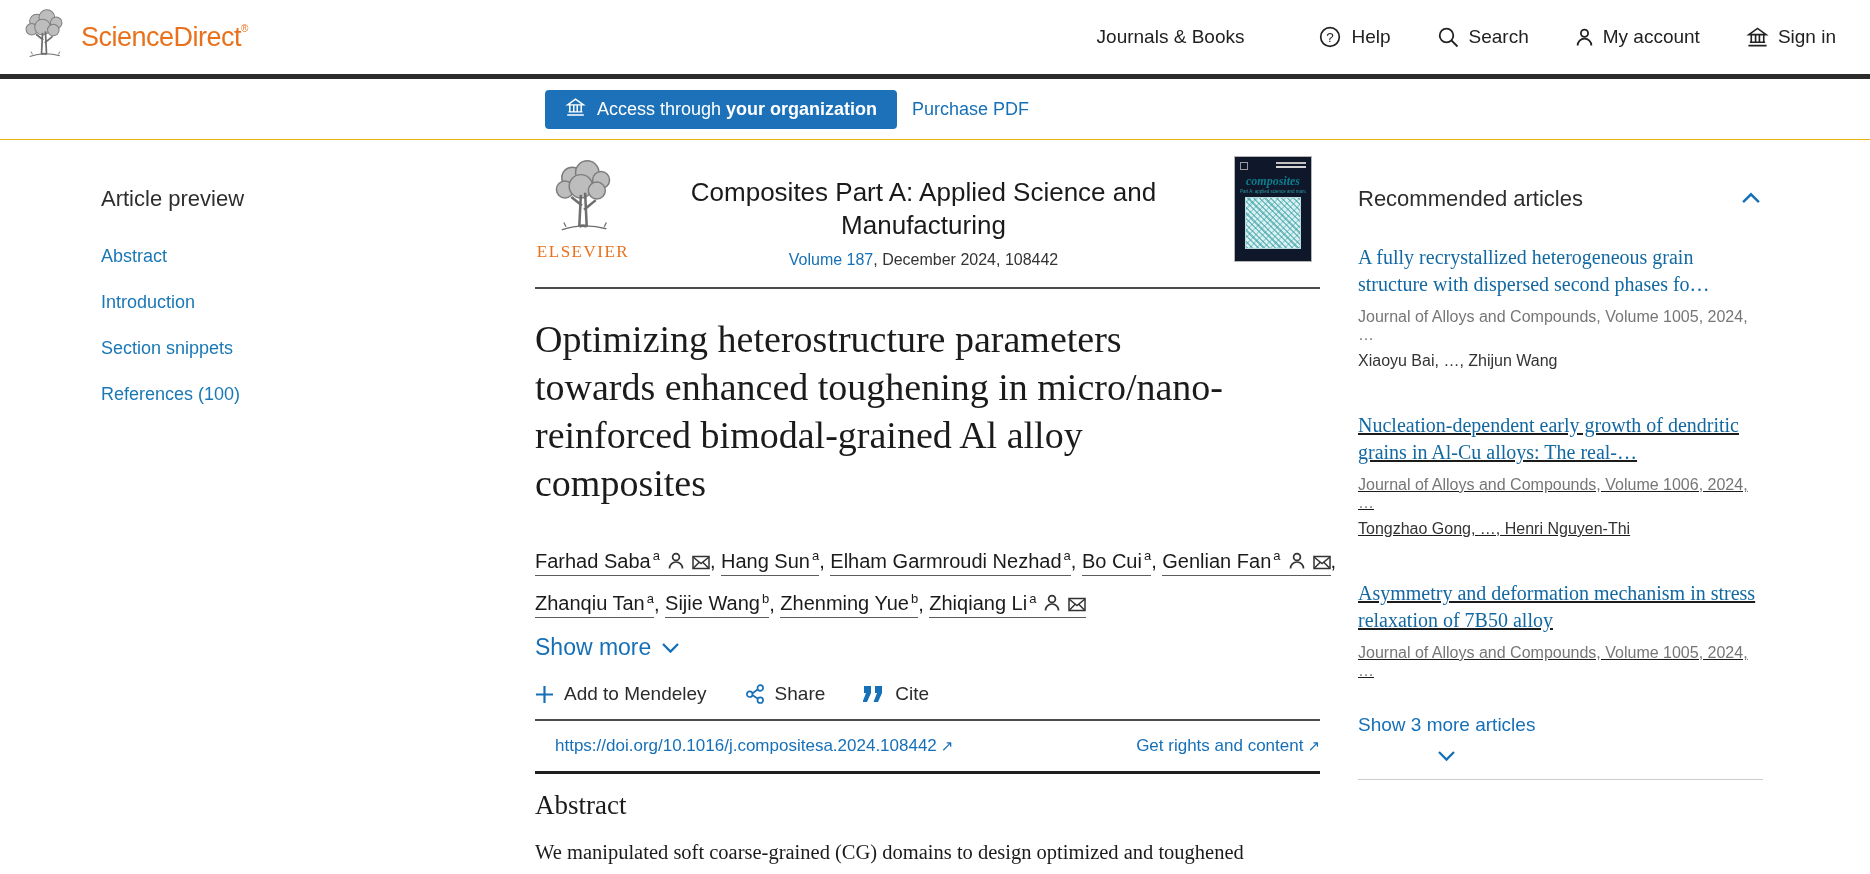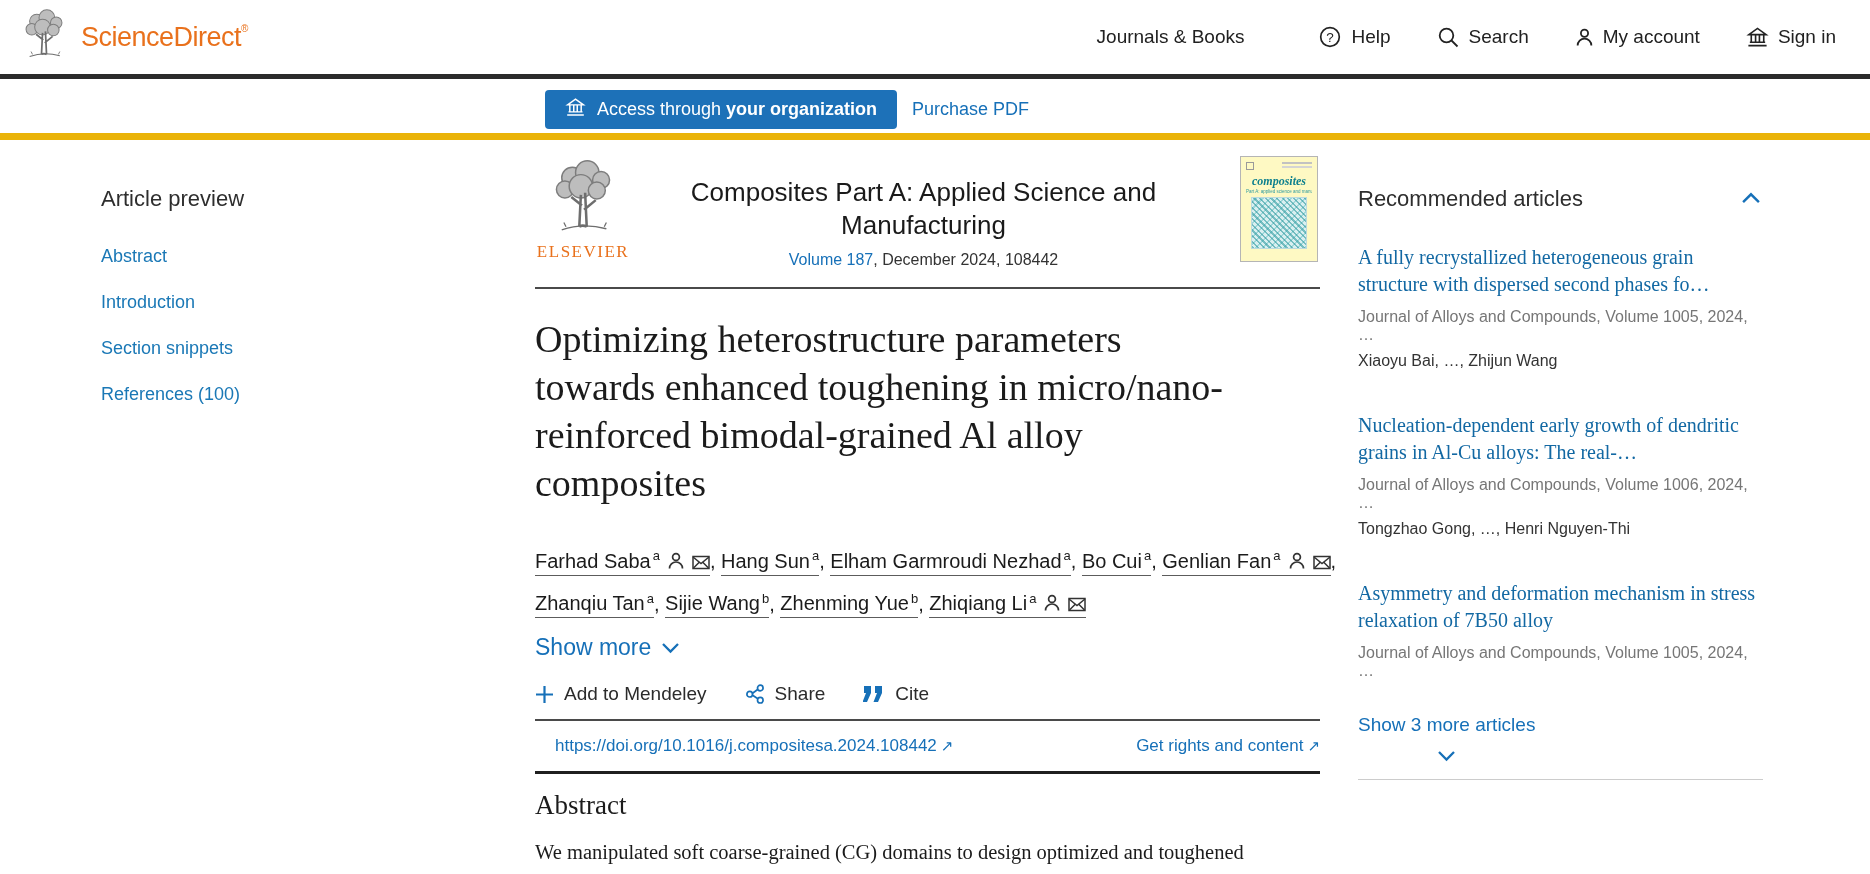--- a/index.html
+++ b/index.html
@@ -14,21 +14,21 @@
   .brand-text { color:#e9711c; font-size:27px; letter-spacing:-0.5px; }
   .brand-mark { color:#e9711c; font-size:10px; vertical-align:14px; }
   .topnav { display:flex; align-items:center; }
   .navitem { display:flex; align-items:center; gap:9px; font-size:19px; color:#212121;
     margin-left:46px; cursor:pointer; white-space:nowrap; }
   .navitem:first-child { margin-left:0; margin-right:28px; }
   .navitem svg { display:block; }
 
   
   .dark-divider { height:5px; background:#2b2b2b; }
-  .access-band { position:relative; height:61px; background:#fff; border-bottom:7px solid #eab308; }
+  .access-band { position:relative; height:61px; background:#fff; border-bottom:1px solid #eab308; }
   .access-btn { position:absolute; left:545px; top:11px; height:39px; display:flex; align-items:center;
     gap:11px; background:#1d71b8; color:#fff; border:none; border-radius:4px; padding:0 20px;
     font-size:18px; font-family:"Liberation Sans",sans-serif; cursor:pointer; }
   .access-btn b { font-weight:bold; }
   .purchase { position:absolute; left:912px; top:0; height:60px; display:flex; align-items:center;
     color:#1670b8; font-size:18px; cursor:pointer; }
 
   
   .content { position:relative; height:733px; }
   .col-left  { position:absolute; left:101px; top:46px; width:390px; }
@@ -43,22 +43,22 @@
 
   
   .journal-head { position:relative; height:147px; }
   .jlogo { position:absolute; left:0; top:20px; width:96px; text-align:center; cursor:pointer; }
   .jlogo .elsevier { margin-top:2px; font-family:"Liberation Serif",serif; color:#e9711c;
     font-size:17px; letter-spacing:1.5px; }
   .jtitles { position:absolute; left:142px; right:150px; top:36px; text-align:center; }
   .jname { font-size:26px; line-height:33px; font-weight:normal; color:#1a1a1a; cursor:pointer; }
   .jissue { margin-top:9px; font-size:16px; color:#333; }
   .jissue .vol { color:#1670b8; cursor:pointer; }
-  .jcover { position:absolute; right:2px; top:16px; width:78px; height:106px;
-    border:1px solid #b5b5b5; background:#fef9c3; padding:5px 5px 4px; cursor:pointer; }
+  .jcover { position:absolute; right:8px; top:16px; width:78px; height:106px;
+    border:1px solid #b5b5b5; background:#0f172a; padding:5px 5px 4px; cursor:pointer; }
   .cov-top { display:flex; justify-content:space-between; align-items:flex-start; height:9px; }
   .cov-sq { width:8px; height:8px; border:1px solid #9a9a9a; }
   .cov-ln { width:30px; height:2px; background:#c2c2c2; box-shadow:0 4px 0 #d4d4d4; }
   .cov-word { margin-top:3px; text-align:center; font-family:"Liberation Serif",serif;
     font-style:italic; font-weight:bold; font-size:12px; color:#0c7f8e; }
   .cov-sub { text-align:center; font-size:4.5px; color:#2e9aa0; white-space:nowrap; overflow:hidden; }
   .cov-img { margin:3px auto 0; width:56px; height:52px; background-color:#d9eff0;
     background-image:repeating-linear-gradient(45deg, rgba(38,150,155,.55) 0 1.5px, transparent 1.5px 4px),
                      repeating-linear-gradient(-45deg, rgba(88,185,190,.45) 0 1.5px, transparent 1.5px 5px);
     border:1px solid #bcdade; }
@@ -86,21 +86,21 @@
   .abstract-h { margin-top:16px; font-family:"Liberation Serif",serif; font-weight:normal;
     font-size:27px; color:#1b1b1b; }
   .abstract-p { margin-top:18px; font-family:"Liberation Serif",serif; font-size:20.5px;
     line-height:26px; color:#1b1b1b; }
 
   
   .rec-head { display:flex; justify-content:space-between; align-items:center; }
   .rec-title { font-size:22px; color:#2e2e2e; }
   .rec-collapse { cursor:pointer; background:none; border:none; padding:2px; }
   .rec-item { margin-top:32px; }
-  .rec-item + .rec-item { margin-top:42px; }
+  .rec-item + .rec-item { margin-top:42px;text-decoration:underline; }
   .rec-item-title { font-family:"Liberation Serif",serif; font-size:20px; line-height:27px;
     color:#1268a3; cursor:pointer; }
   .rec-src { margin-top:10px; font-size:16px; color:#767676; }
   .rec-auth { margin-top:8px; font-size:16px; color:#333; }
   .rec-more { margin-top:34px; display:flex; align-items:center; gap:12px; color:#1670b8;
     font-size:19px; cursor:pointer; width:fit-content;flex-direction:column; }
   .rec-divider { margin-top:16px; border:none; border-top:1px solid #ccc; }
 </style>
 </head>
 <body>

